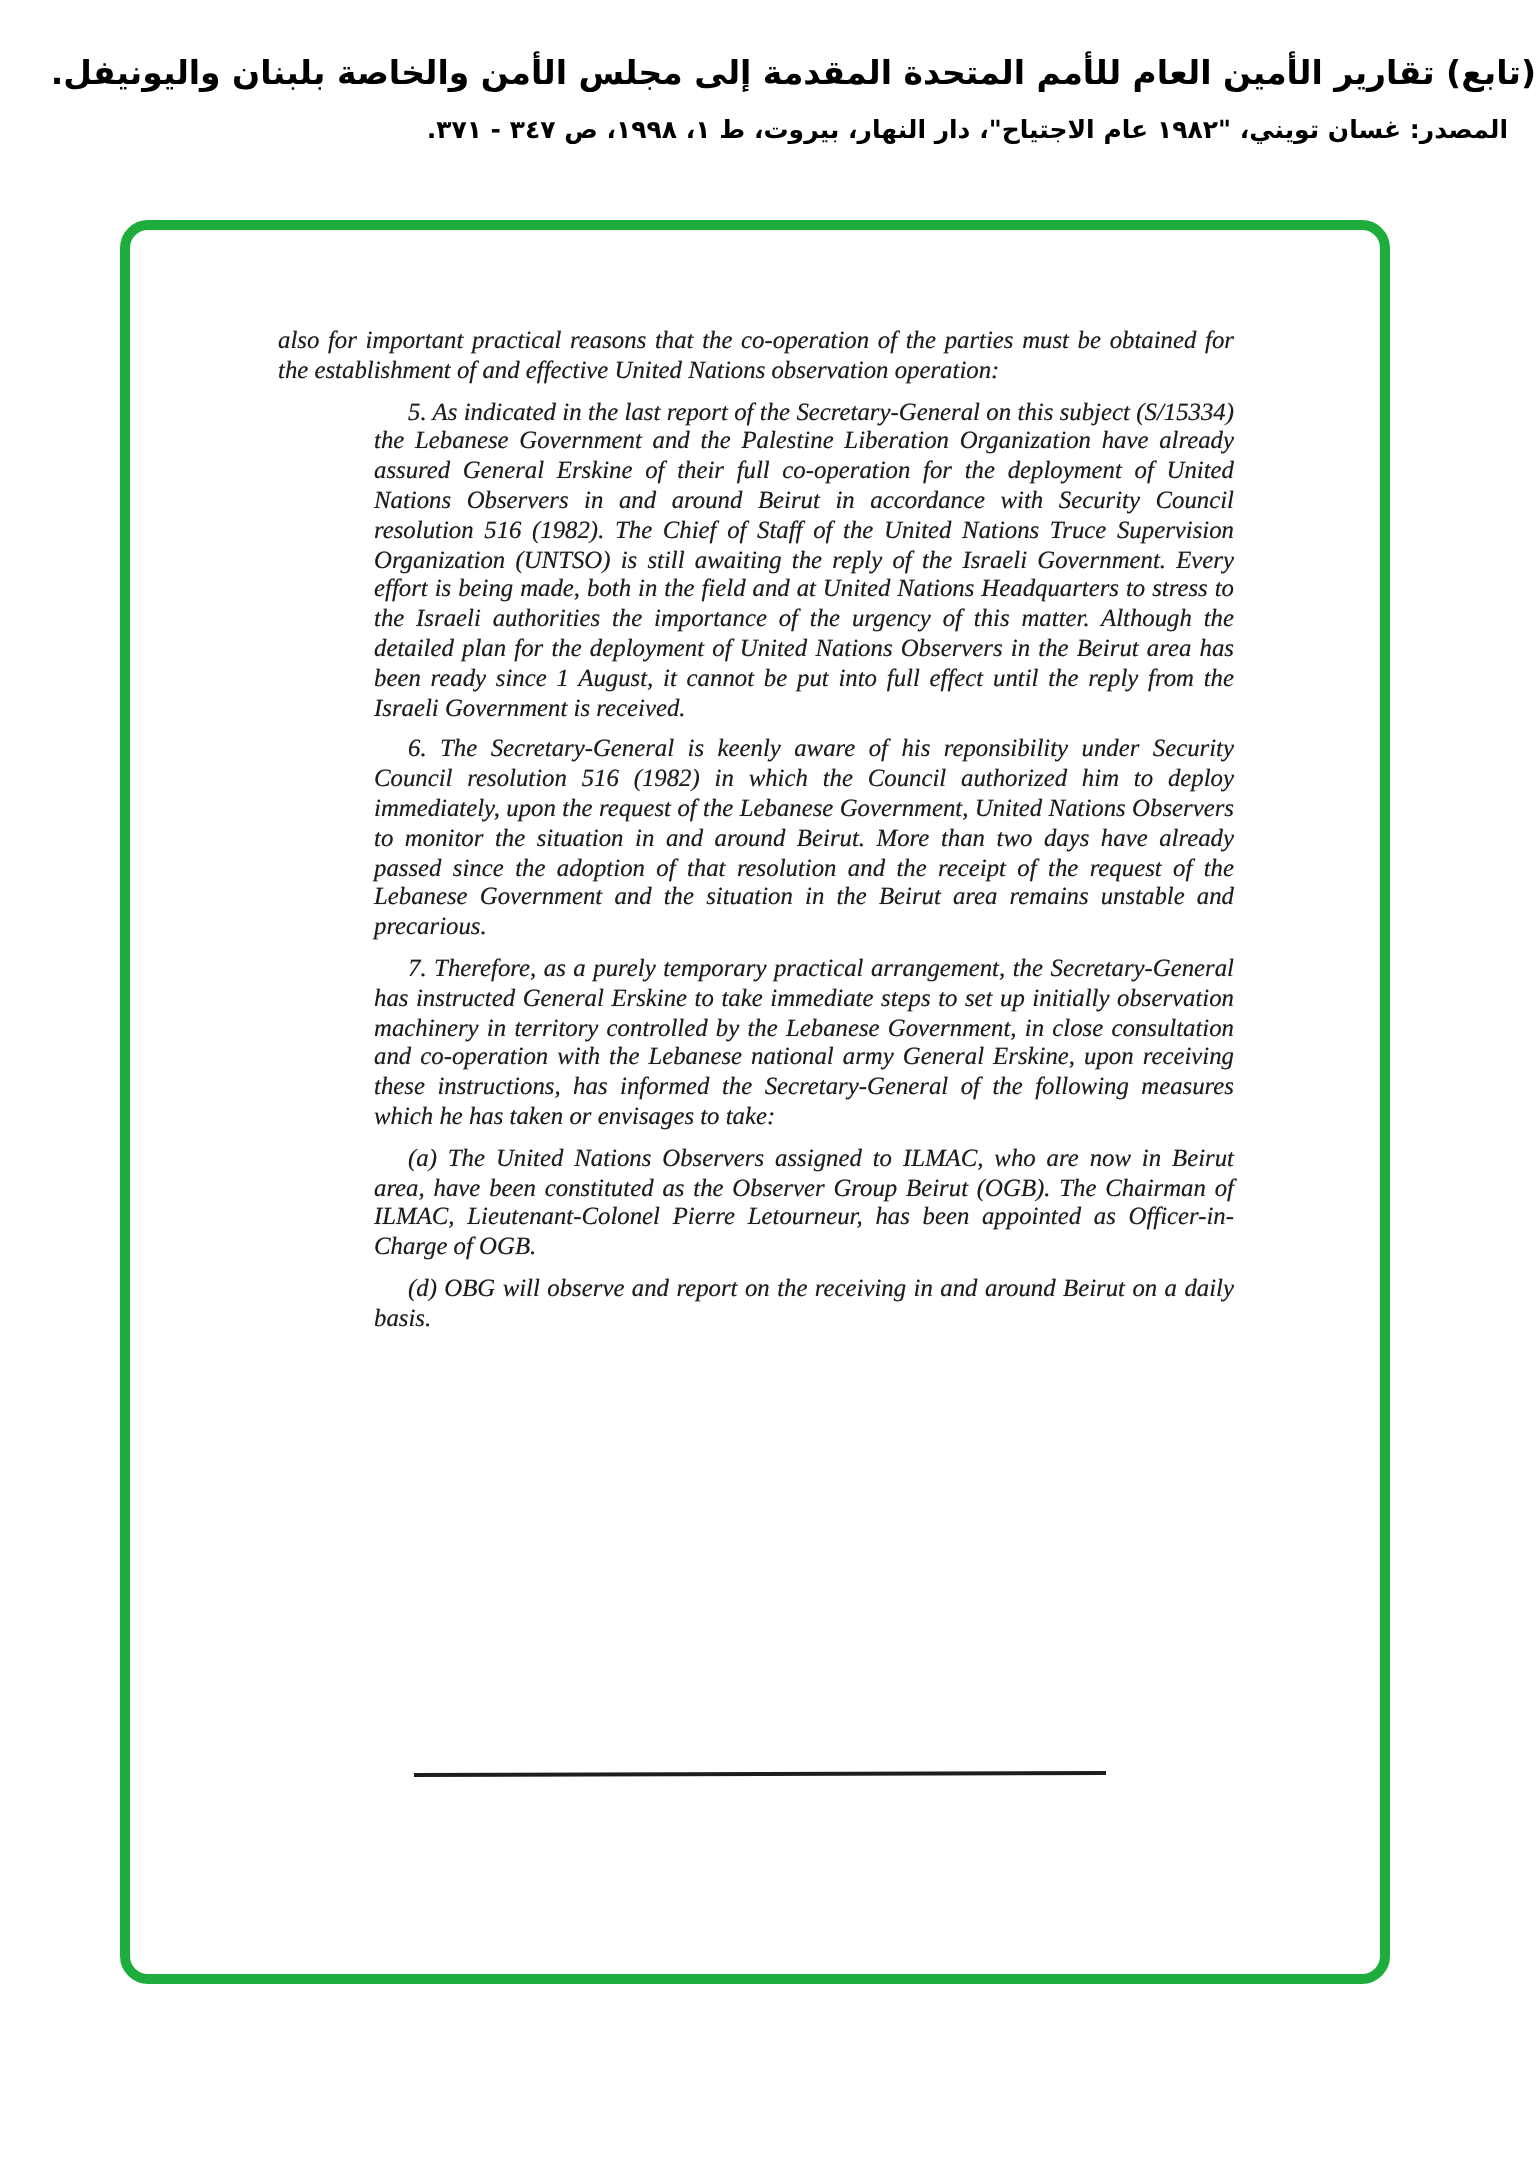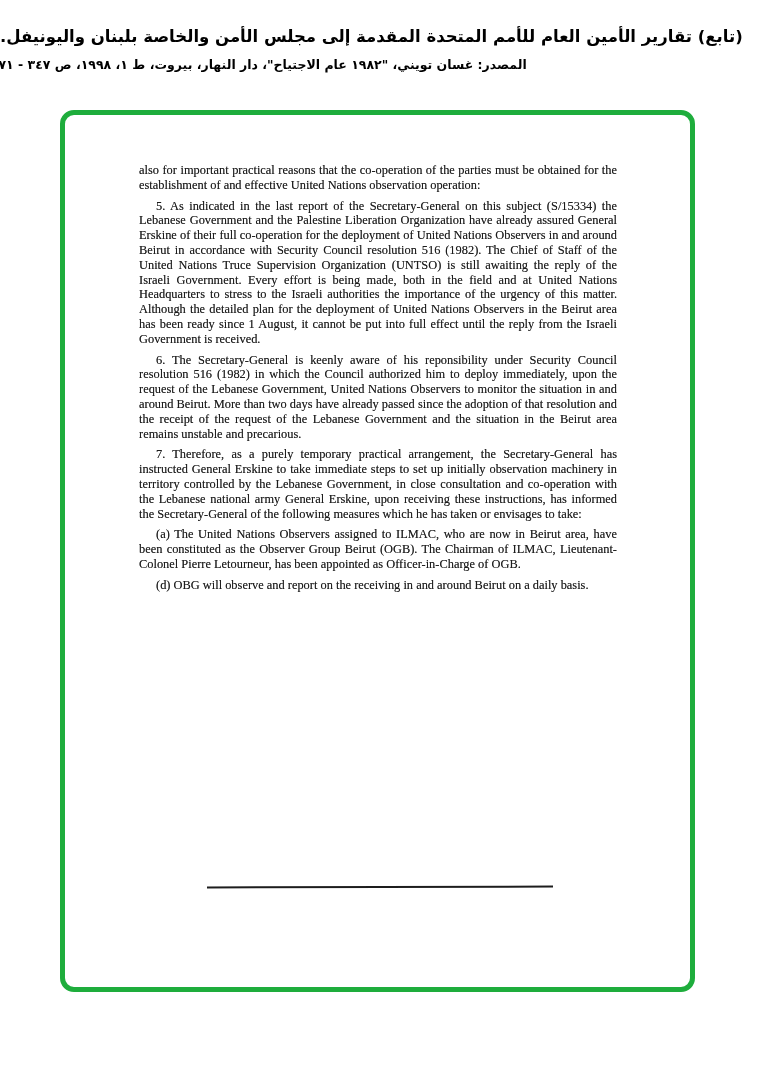--- a/index.html
+++ b/index.html
@@ -11,21 +11,21 @@
     font-family: "Liberation Serif", "DejaVu Serif", serif;
     overflow: hidden;
   }
 
   
   .arabic-header {
     position: absolute;
     top: 24px;
     left: 0;
     width: 768px;
-    text-align: left;
+    text-align: right;
     direction: rtl;
     color: #000000;
     font-family: "DejaVu Sans", sans-serif;
     font-weight: bold;
   }
   .arabic-header .h1 {
     font-size: 16.5px;
     line-height: 26px;
     letter-spacing: 0.2px;
   }
@@ -53,22 +53,22 @@
     position: absolute;
     left: 74px;
     top: 48px;
     width: 478px;
     color: #1c1c1c;
     font-size: 12.4px;
     line-height: 14.8px;
     text-align: justify;
     text-shadow: 0 0 0.4px rgba(20,20,20,0.55);
   }
-  .doc-body p { margin: 0; }
-  .doc-body p + p { margin-top: 6px; }
+  .doc-body p { margin: 0; font-style: italic; }
+  .doc-body p + p { margin-top: 6px; margin-left: 48px; }
   .doc-body p.indent { text-indent: 17px; }
 
   
   .doc-rule {
     position: absolute;
     left: 142px;
     top: 771px;
     width: 346px;
     height: 2px;
     background: #1d1d1d;

